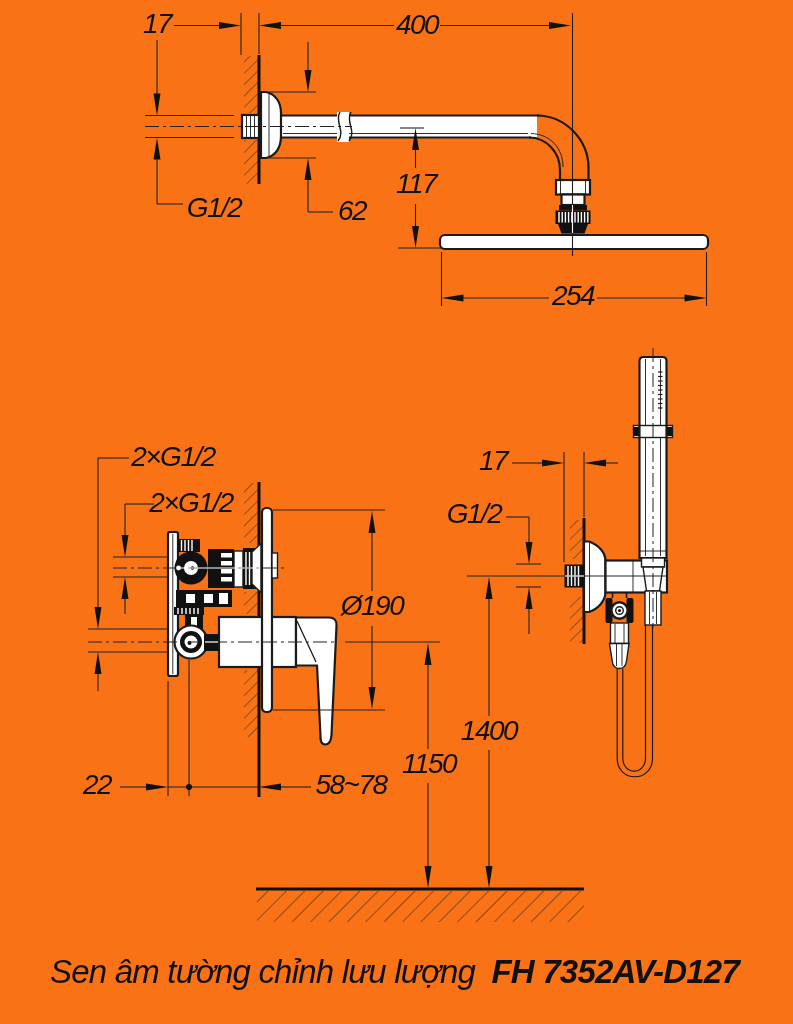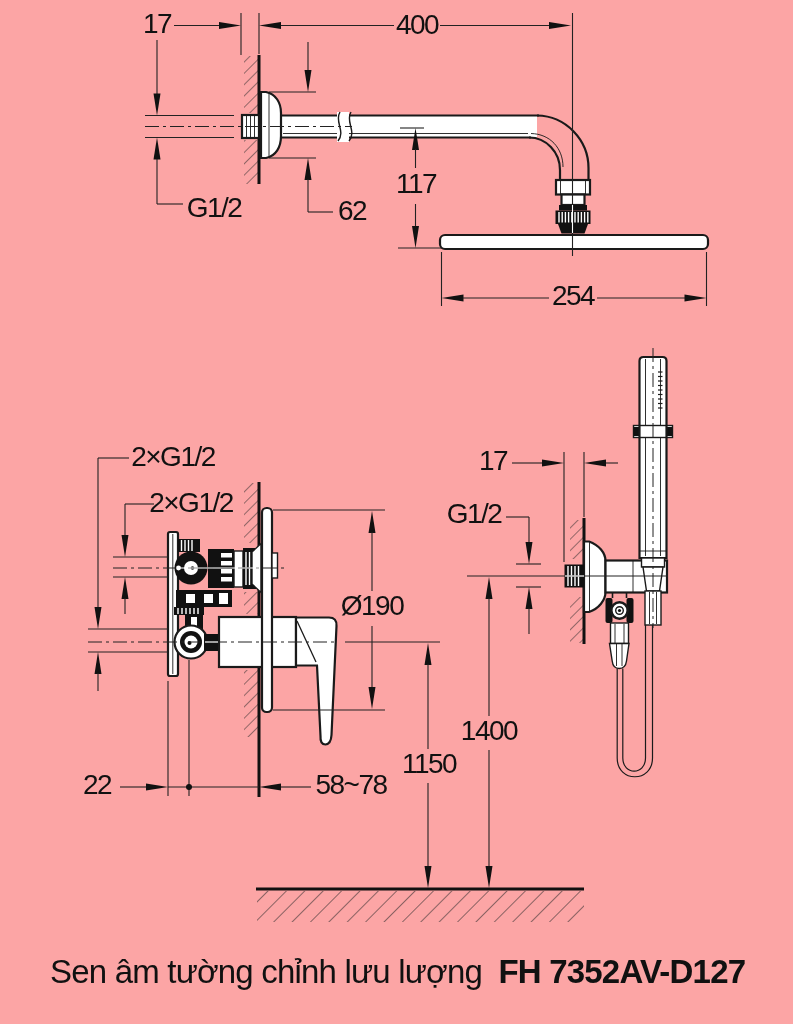--- a/index.html
+++ b/index.html
@@ -1,17 +1,17 @@
 <!DOCTYPE html>
 <html><head>
 <meta charset="utf-8">
 <style>
   html,body{margin:0;padding:0;background:#ffffff;}
-  .page{width:793px;height:1024px;background:#fca5a5;position:relative;overflow:hidden;
-        font-family:"Liberation Sans",sans-serif;}
+  .page{width:793px;height:1024px;background:#f97316;position:relative;overflow:hidden;
+        font-family:"Liberation Sans",sans-serif;font-style:italic;}
   svg{display:block;}
   text{fill:#111;font-family:"Liberation Sans",sans-serif;}
   .dim{font-size:28px;letter-spacing:-1.5px;}
   .cap{font-size:33px;letter-spacing:-0.8px;}
   .cap-bold{font-weight:bold;}
   .thick{stroke:#111;stroke-width:3;fill:none;}
   .obj{stroke:#1a1a1a;stroke-width:2.2;fill:#fff;}
   .obj-thin{stroke:#1a1a1a;stroke-width:1.4;fill:#fff;}
   .blk{fill:#111;stroke:none;}
   .dimline{stroke:#222;stroke-width:1.1;fill:none;}

